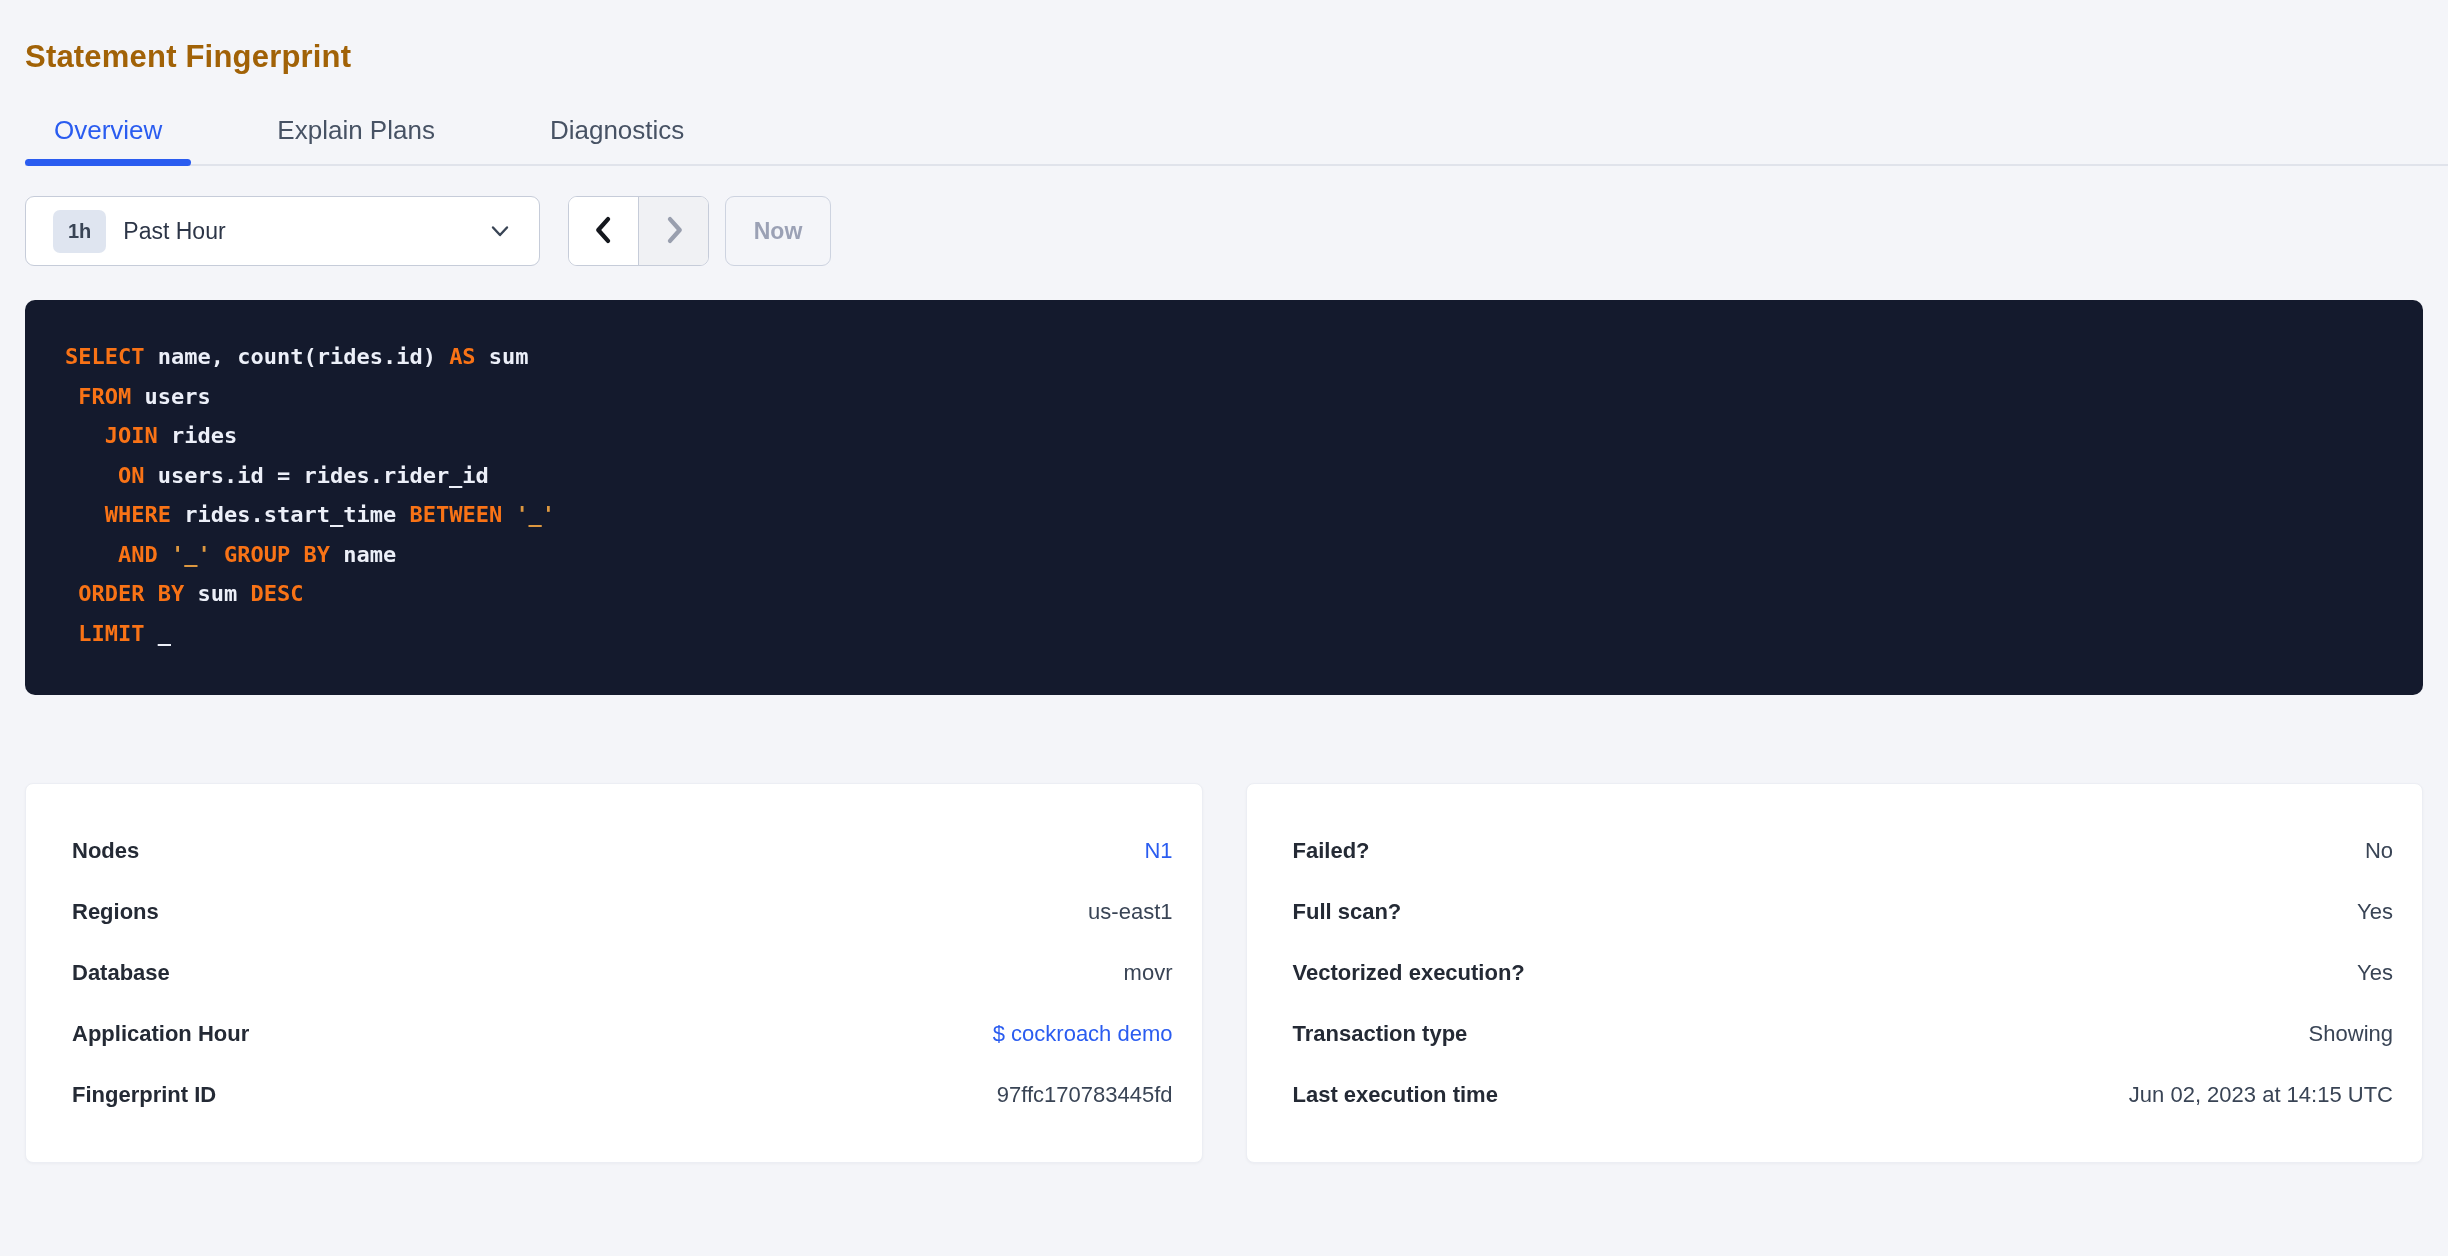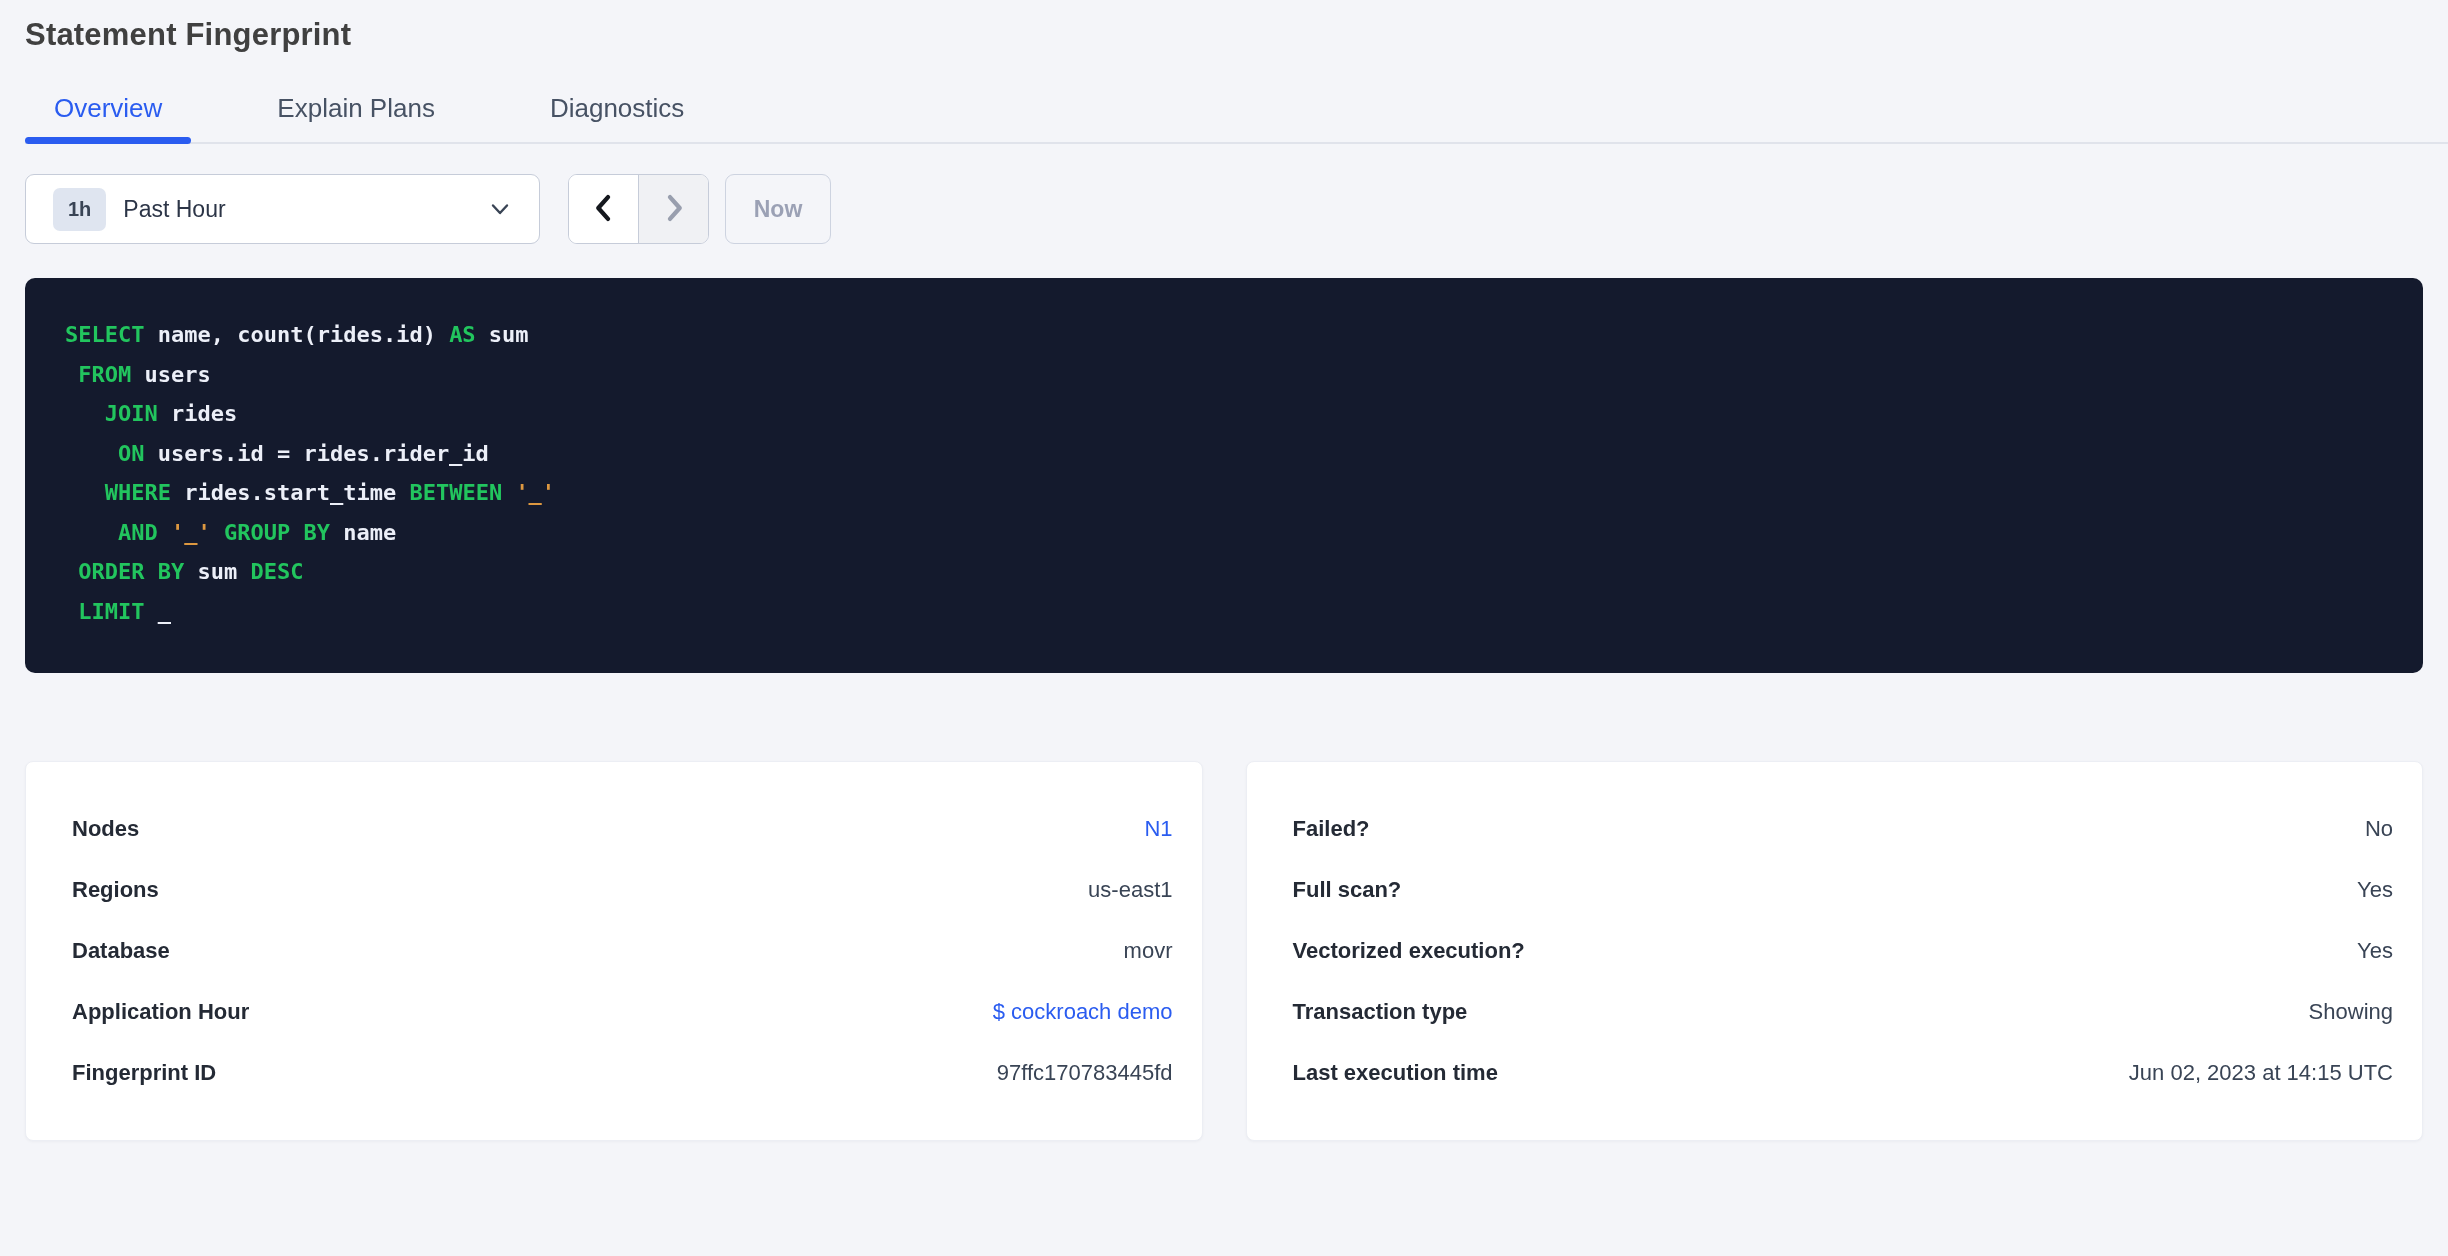--- a/index.html
+++ b/index.html
@@ -7,25 +7,25 @@
   body {
     background: #f4f5f9;
     font-family: "Liberation Sans", sans-serif;
     color: #394455;
     overflow: hidden;
   }
   .page { padding: 0 25px; height: 100%; }
 
   
   .title {
-    padding-top: 14px;
+    padding-top: 36px;
     font-size: 31px;
     line-height: 42px;
     font-weight: 700;
-    color: #404040;
+    color: #a16207;
     letter-spacing: 0.2px;
   }
 
   
   .tabbar {
     display: flex;
     margin-right: -25px;
     border-bottom: 2px solid #e0e3eb;
     align-items: flex-end;
   }
@@ -114,21 +114,21 @@
     background: #141a2d;
     border-radius: 10px;
     padding: 37px 40px 42px 40px;
     font-family: "DejaVu Sans Mono", monospace;
     font-size: 22px;
     font-weight: 700;
     line-height: 39.5px;
     white-space: pre;
     color: #eceff8;
   }
-  .tok-kw  { color: #22c55e; margin-top: 31px; }
+  .tok-kw  { color: #f97316; margin-top: 31px; }
   .tok-str { color: #dd9840; }
   .tok-pl  { color: #eceff8; }
 
   
   .cards { display: flex; gap: 43px; margin-top: 88px; }
   .card {
     flex: 1;
     background: #ffffff;
     border: 1px solid #eceef4;
     border-radius: 8px;

